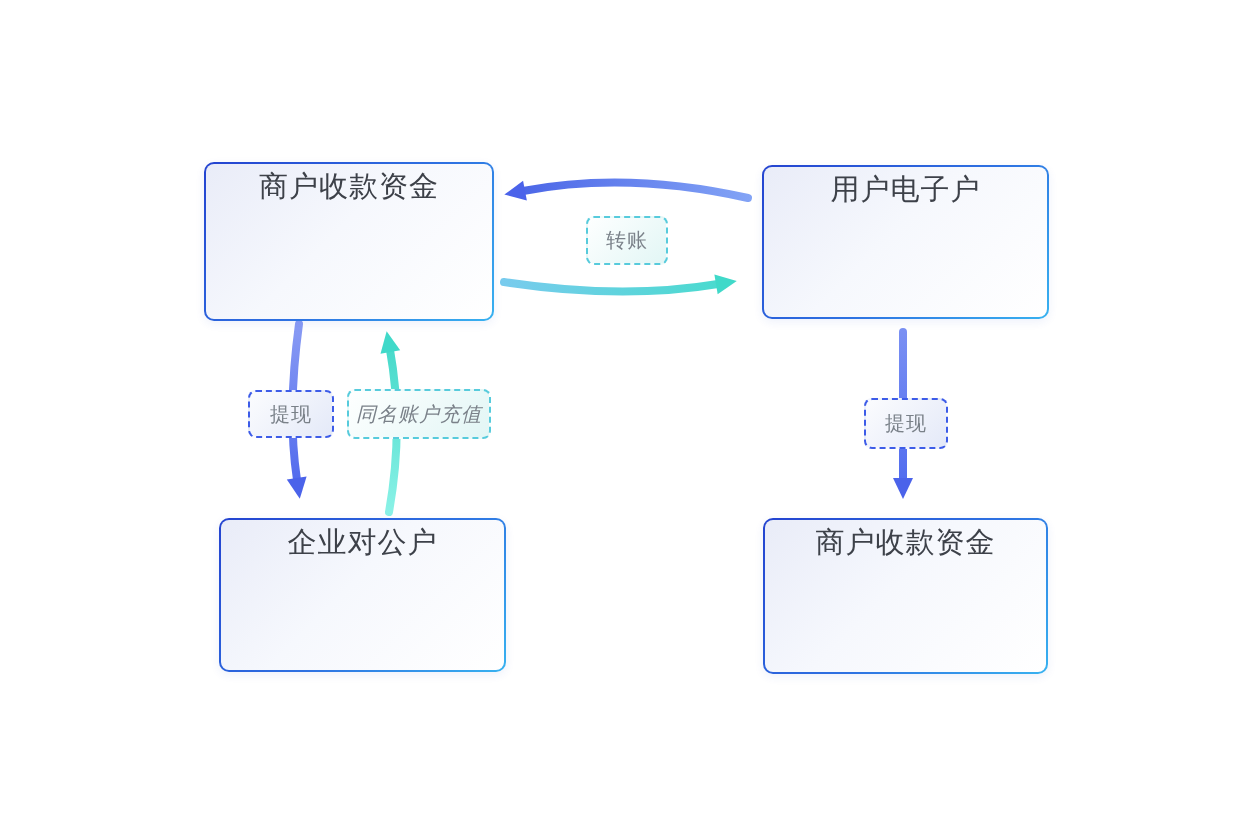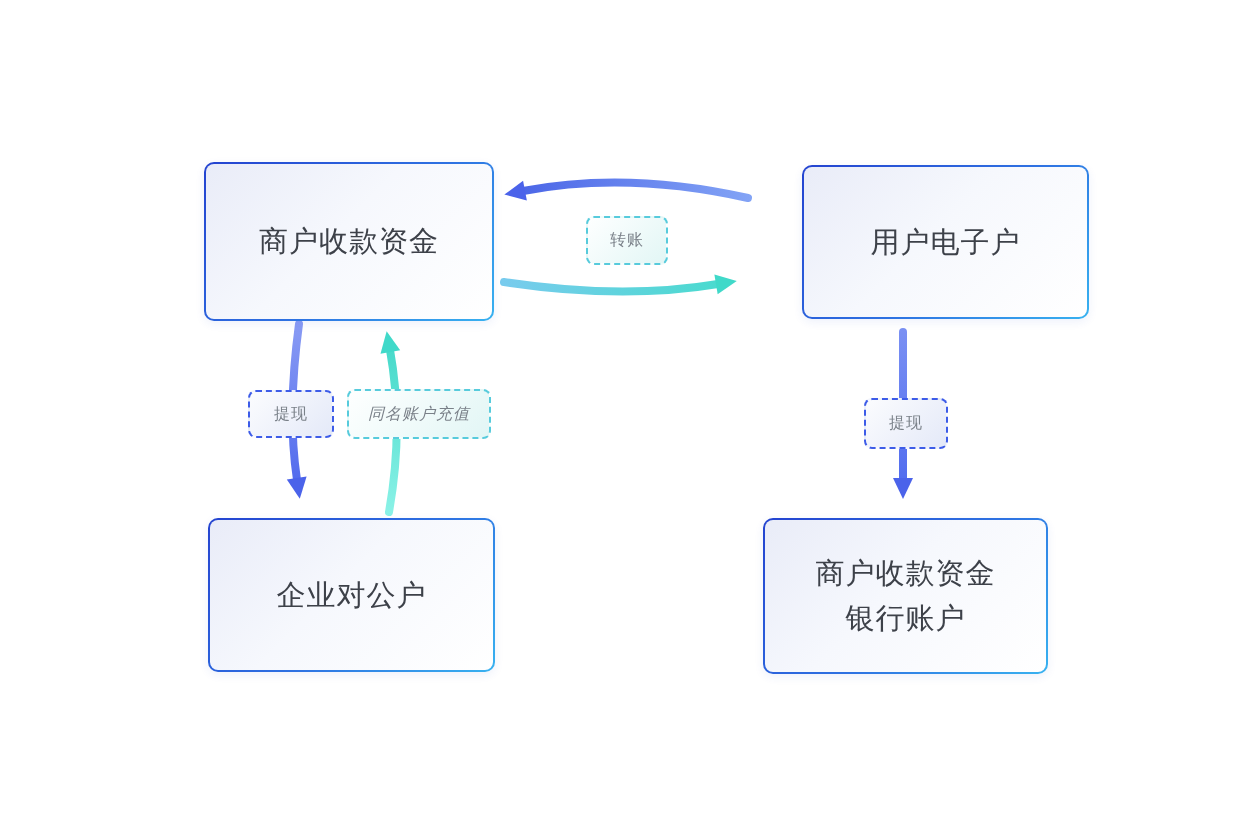--- a/index.html
+++ b/index.html
@@ -21,39 +21,39 @@
     z-index: 2;
     border-radius: 10px;
     border: 2px solid transparent;
     background:
       linear-gradient(135deg, #e9ecf8 0%, #f6f8fd 45%, #ffffff 100%) padding-box,
       linear-gradient(135deg, #2443d0 0%, #2e72e2 55%, #38b2f0 100%) border-box;
     box-shadow: 0 3px 10px rgba(40, 80, 200, 0.08);
     display: flex;
     flex-direction: column;
     align-items: center;
-    justify-content: center;
+    justify-content: flex-start;
     color: #3d4149;
     font-size: 29px;
     letter-spacing: 1px;
     text-align: center;
     line-height: 1.55;
   }
   #node-tl { left: 204px; top: 162px; width: 286px; height: 155px; }
-  #node-tr { left: 762px; top: 165px; width: 283px; height: 150px; margin-left: 40px; }
-  #node-bl { left: 208px; top: 518px; width: 283px; height: 150px; }
+  #node-tr { left: 762px; top: 165px; width: 283px; height: 150px; }
+  #node-bl { left: 219px; top: 518px; width: 283px; height: 150px; }
   #node-br { left: 763px; top: 518px; width: 281px; height: 152px; }
   .elabel {
     position: absolute;
     z-index: 3;
     border-radius: 8px;
     display: flex;
     align-items: center;
     justify-content: center;
-    font-size: 16px;
+    font-size: 20px;
     color: #7a8189;
     letter-spacing: 1px;
     white-space: nowrap;
   }
   .elabel.blue {
     border: 2px dashed #3d5ce8;
     background: linear-gradient(135deg, #fbfcfe 0%, #e4e9f8 100%);
   }
   .elabel.teal {
     border: 2px dashed #57cbdc;
@@ -113,21 +113,20 @@
   <div class="node" id="node-tr">
     <span>用户电子户</span>
   </div>
 
   <div class="node" id="node-bl">
     <span>企业对公户</span>
   </div>
 
   <div class="node" id="node-br">
     <span>商户收款资金</span>
-    <span>银行账户</span>
   </div>
 
   <div class="elabel teal" id="label-transfer">转账</div>
 
   <div class="elabel blue" id="label-withdraw-left">提现</div>
 
   <div class="elabel teal" id="label-recharge">同名账户充值</div>
 
   <div class="elabel blue" id="label-withdraw-right">提现</div>
 

